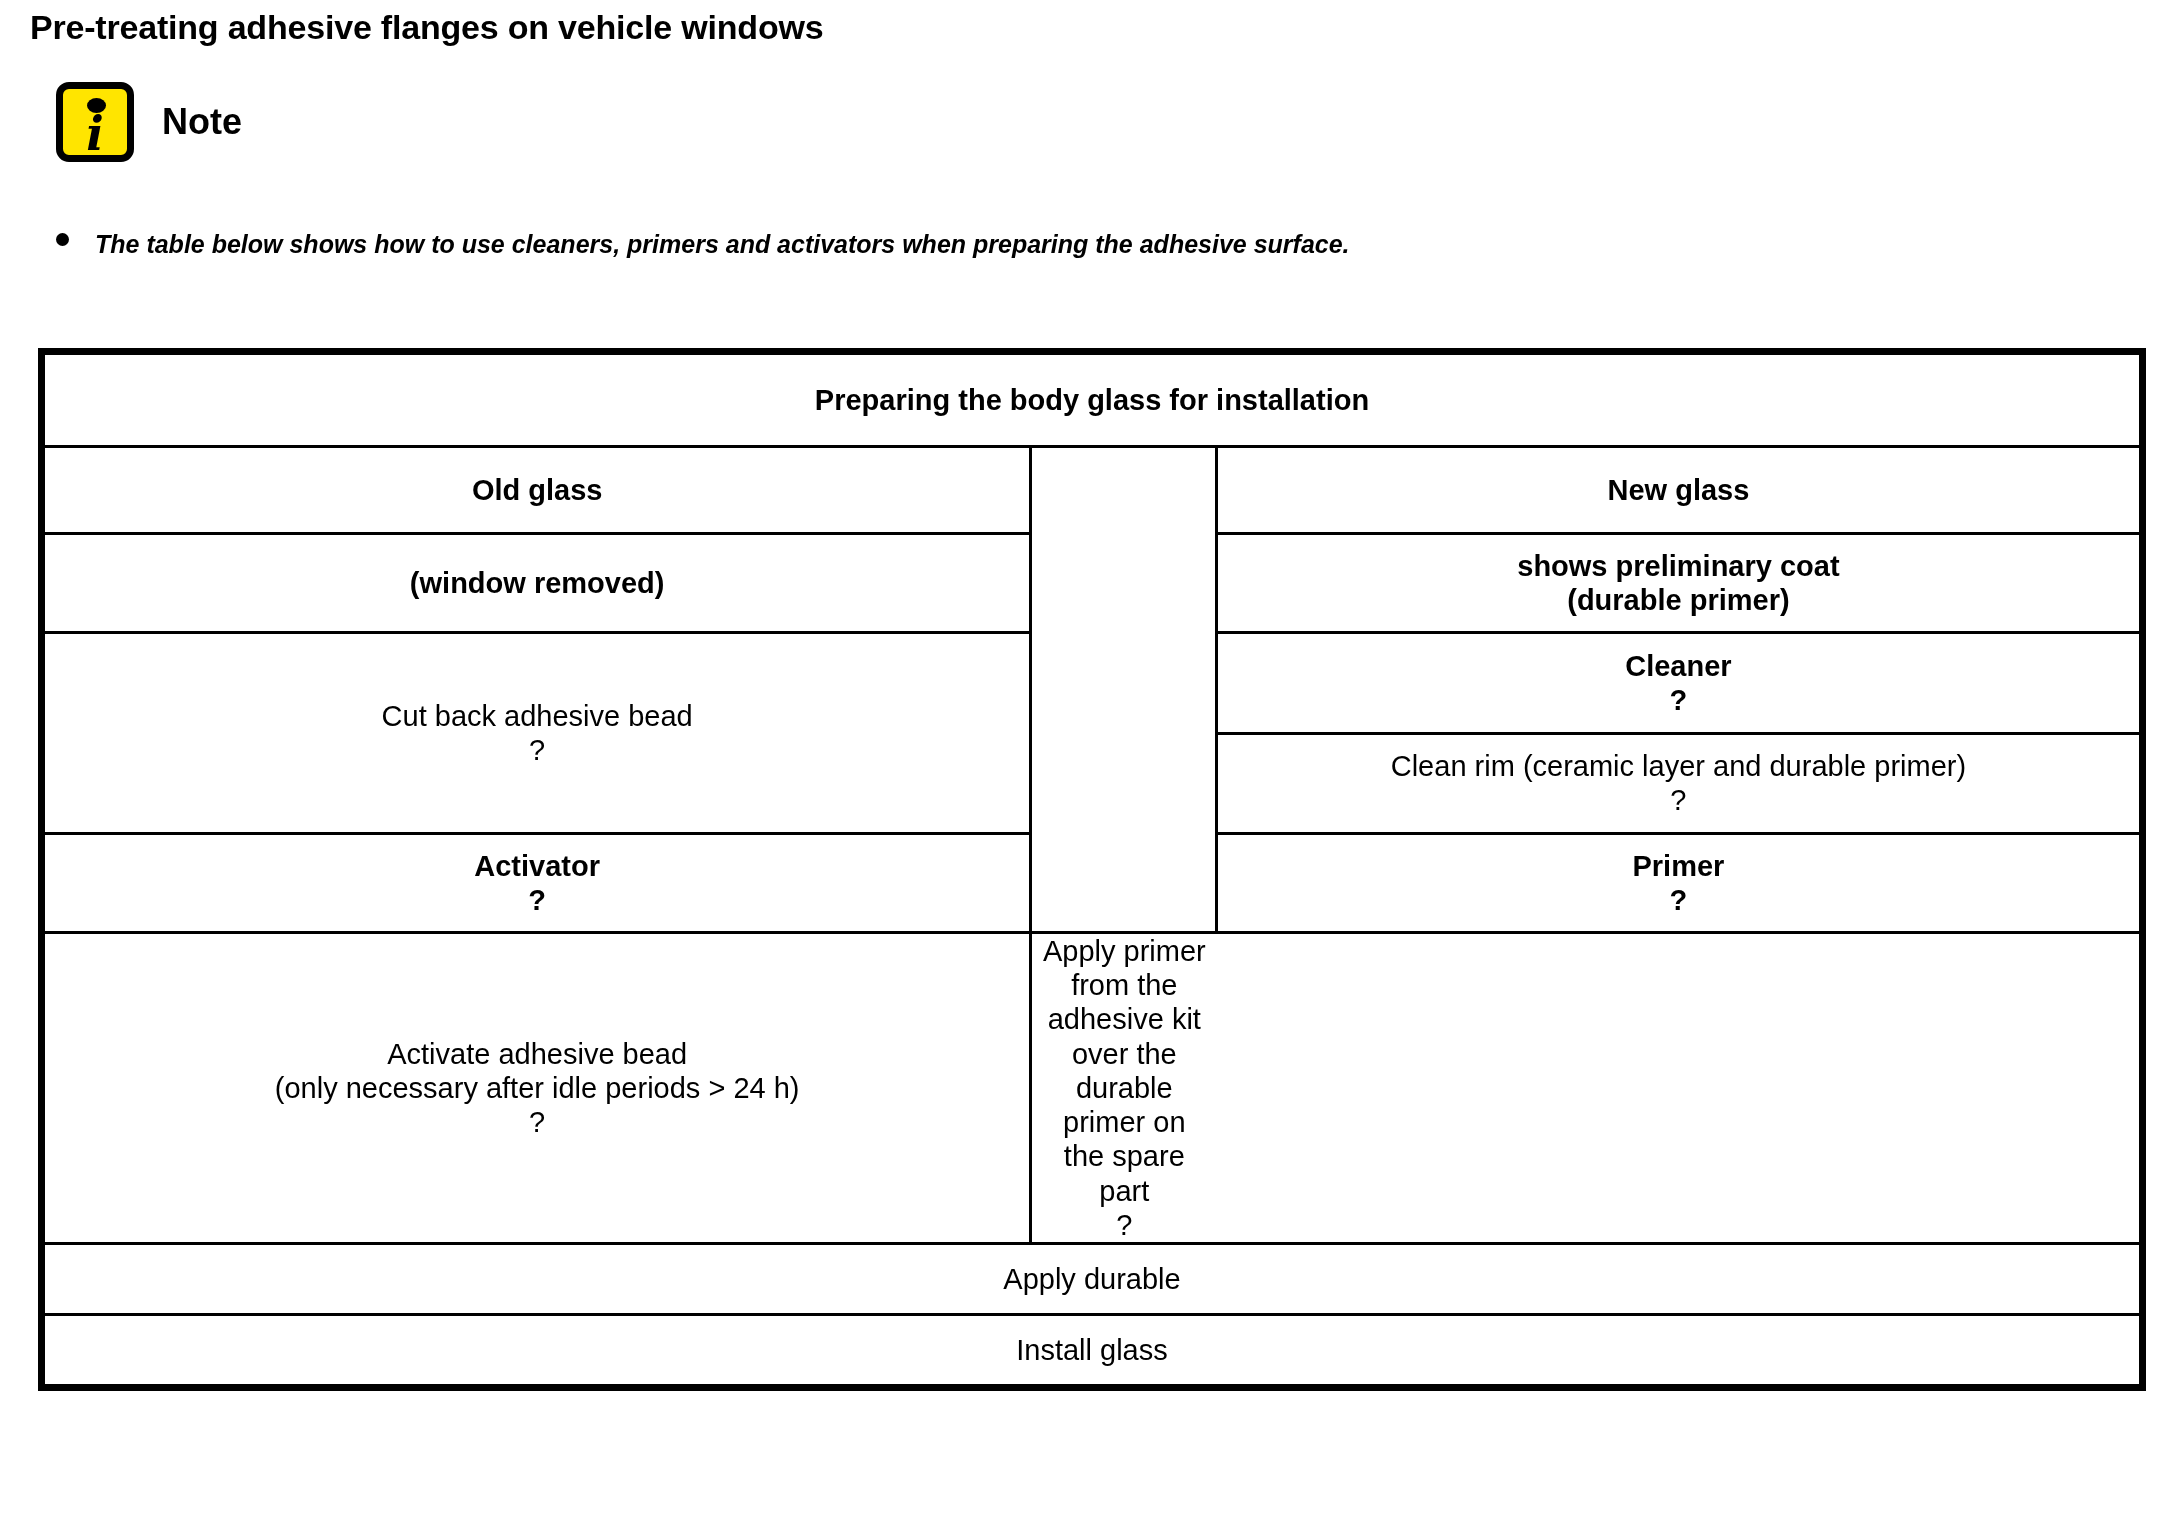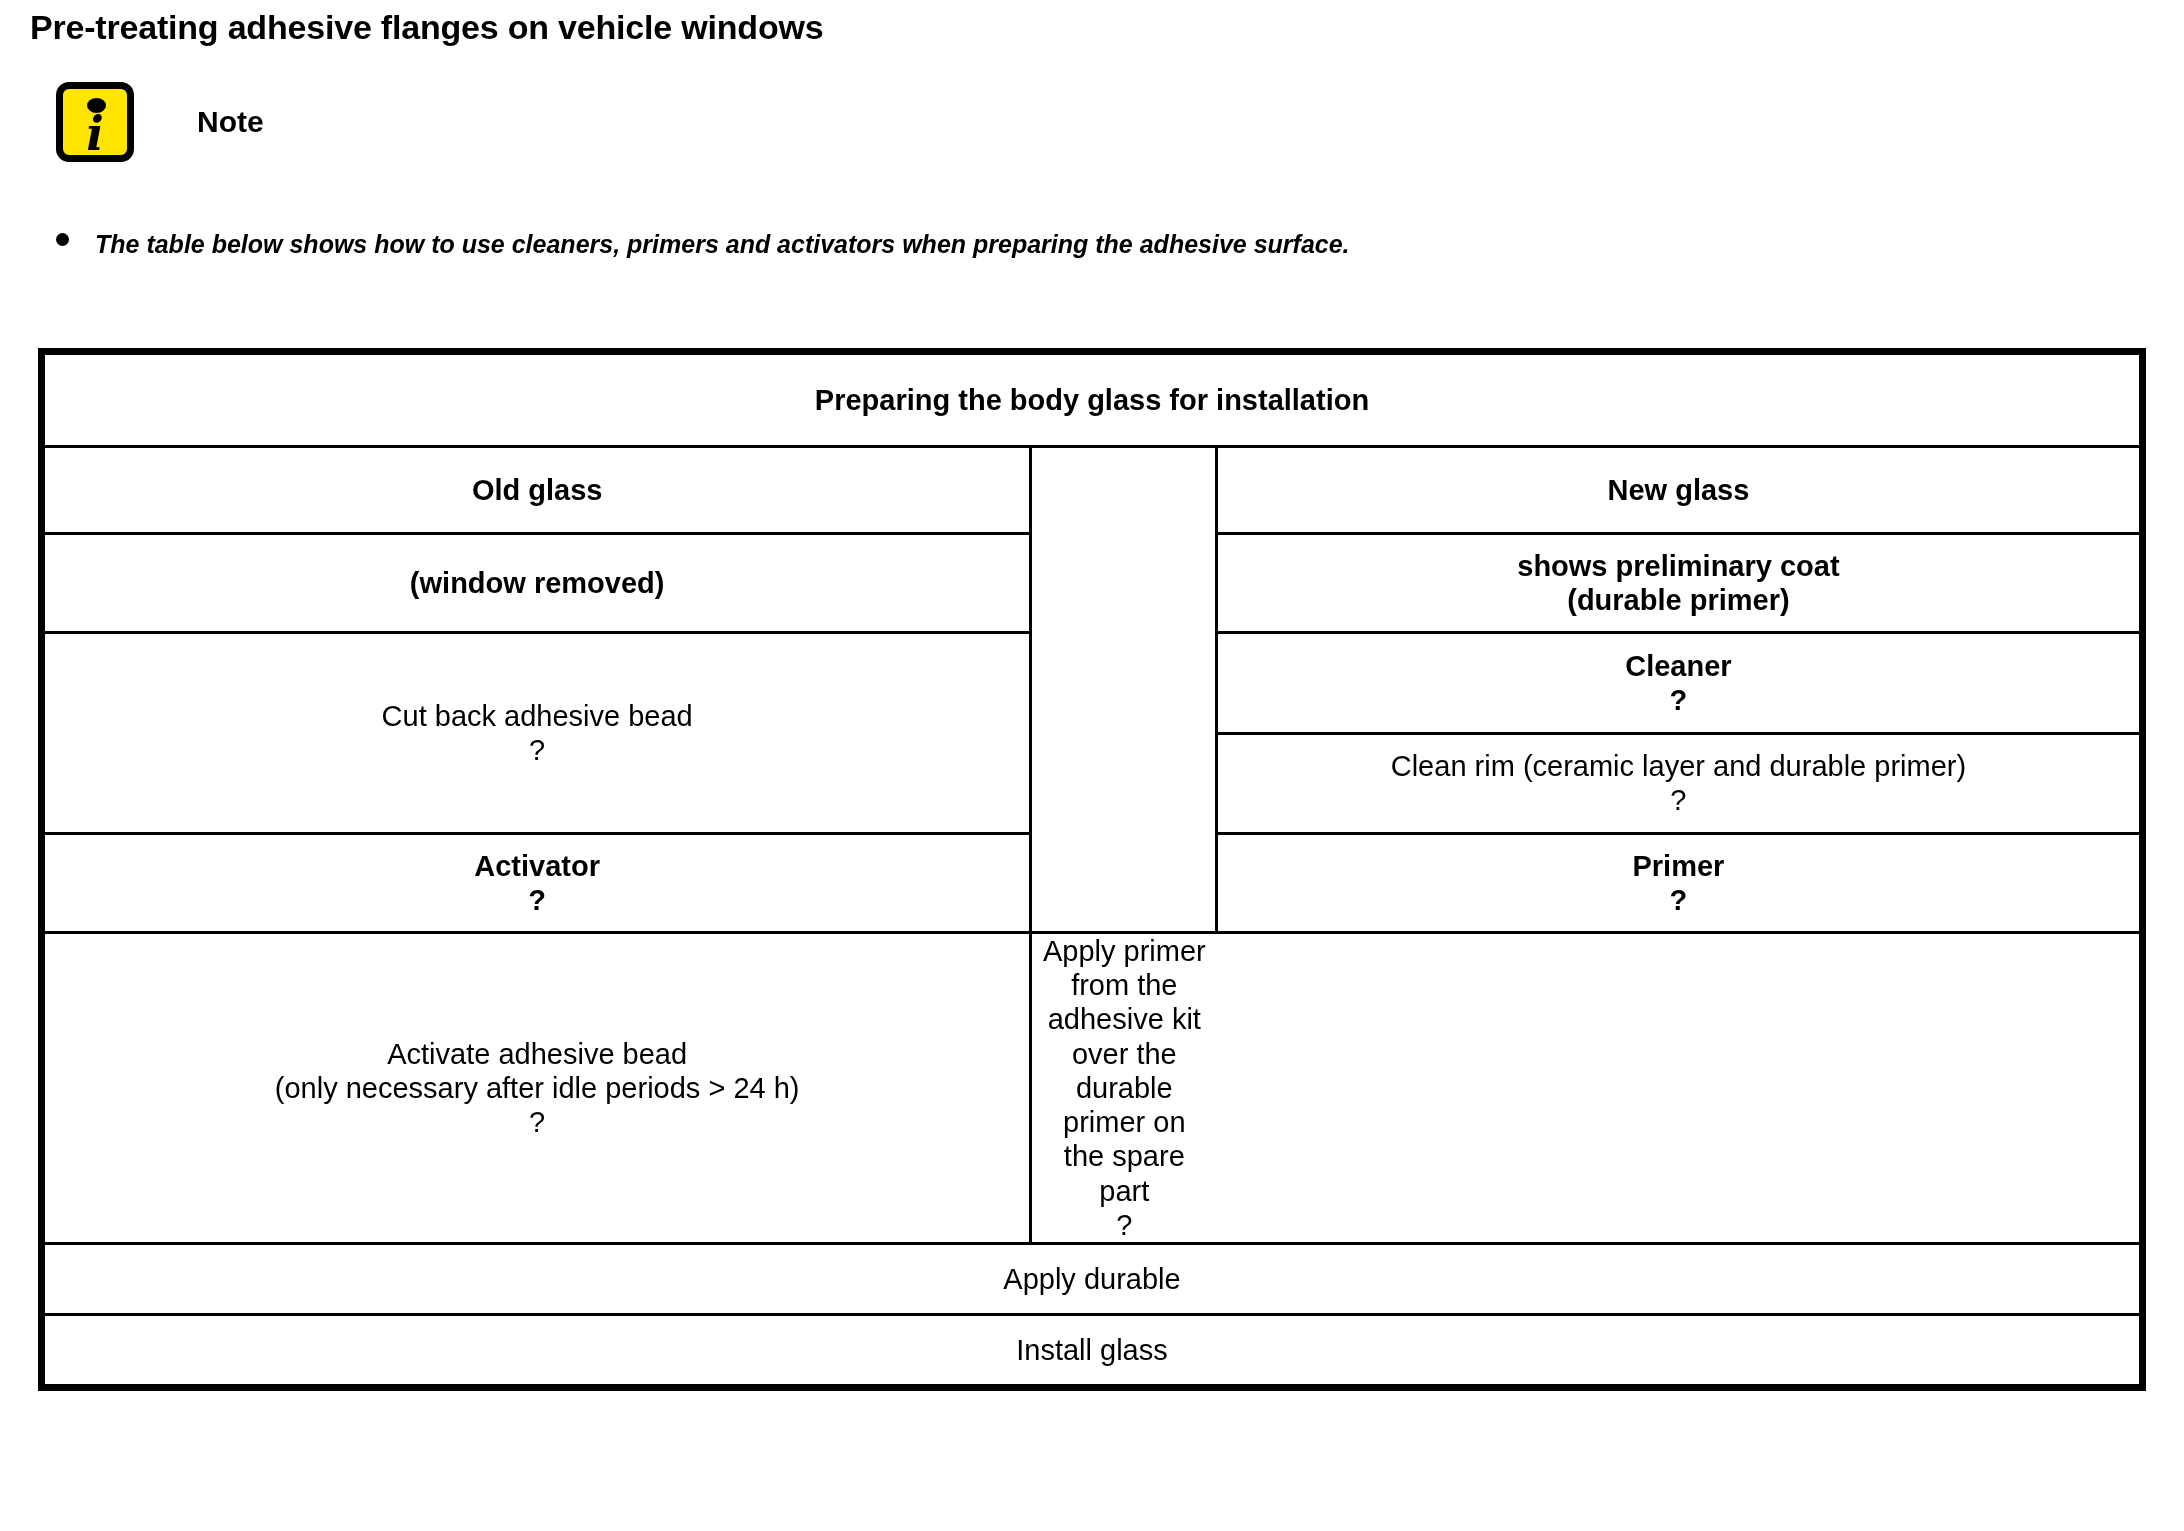--- a/index.html
+++ b/index.html
@@ -62,22 +62,22 @@
     top: 27px;
     transform: translateX(-50%);
     font-family: "DejaVu Serif", serif;
     font-style: italic;
     font-weight: bold;
     font-size: 46px;
     line-height: 36px;
     color: #000000;
   }
   .note-label {
-    margin-left: 63px;
-    font-size: 30px;
+    margin-left: 28px;
+    font-size: 36px;
     font-weight: bold;
     white-space: nowrap;
   }
 
   
   .bullet-row {
     position: absolute;
     left: 56px;
     top: 230px;
     display: flex;

